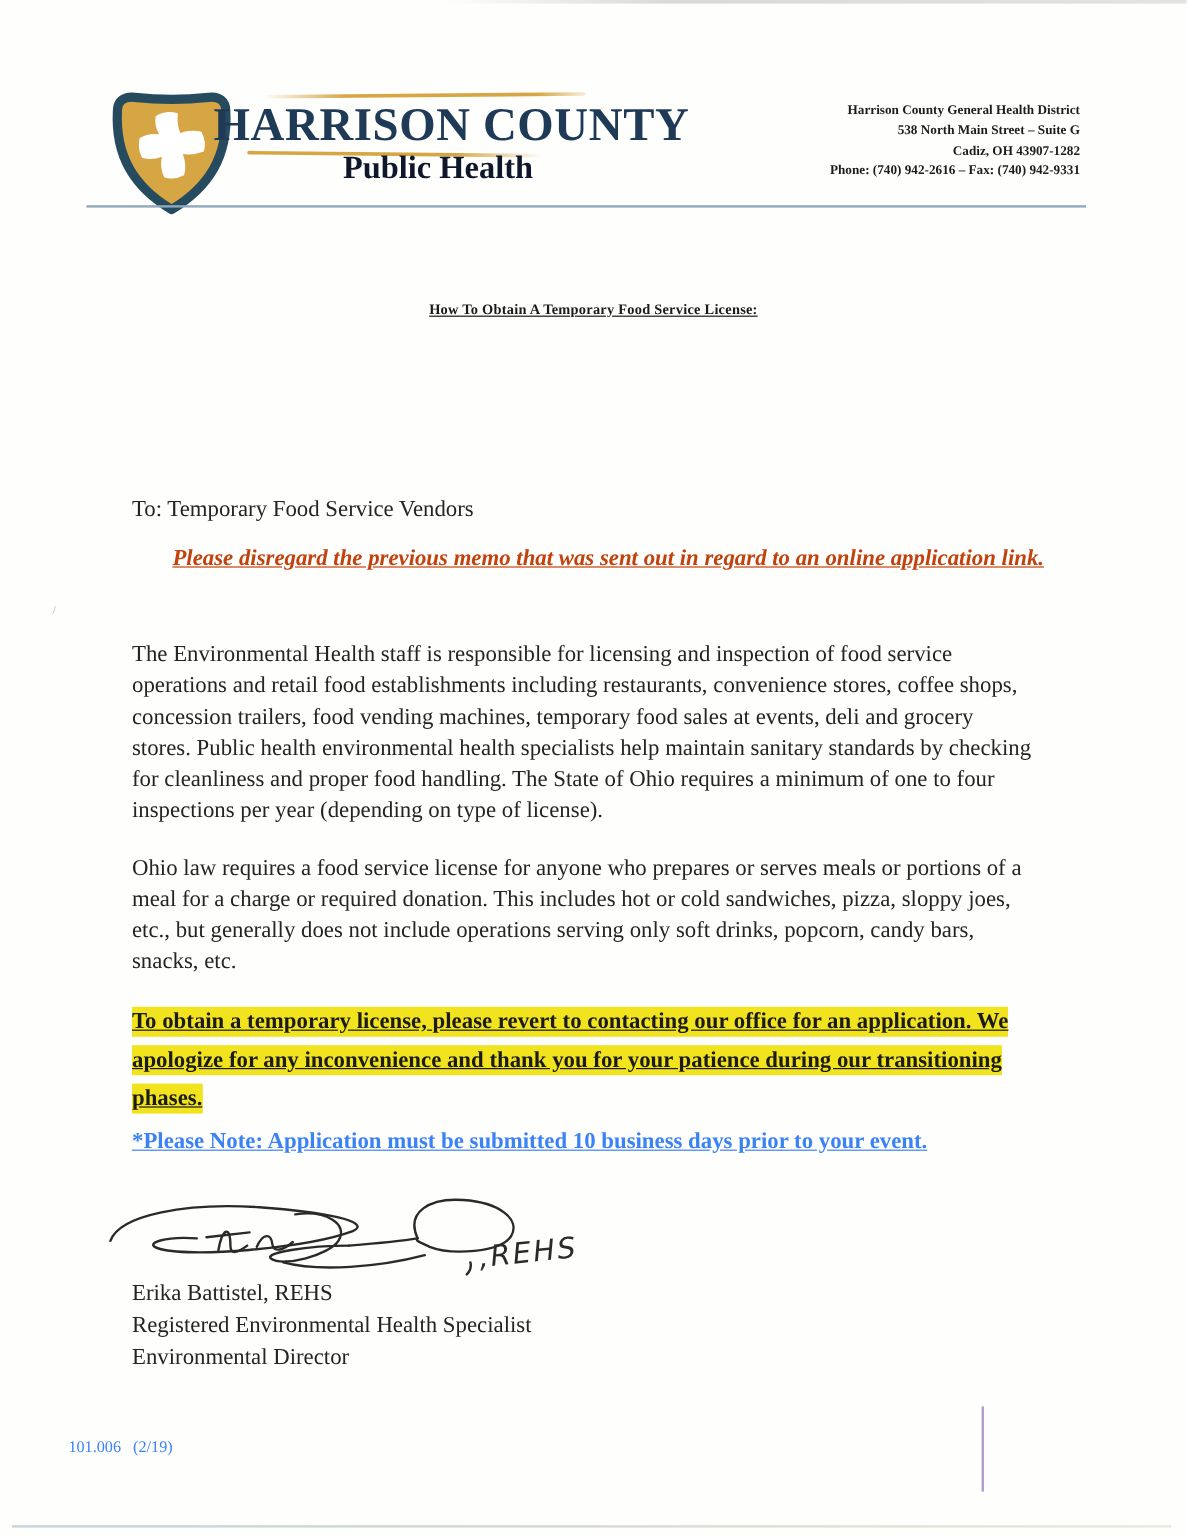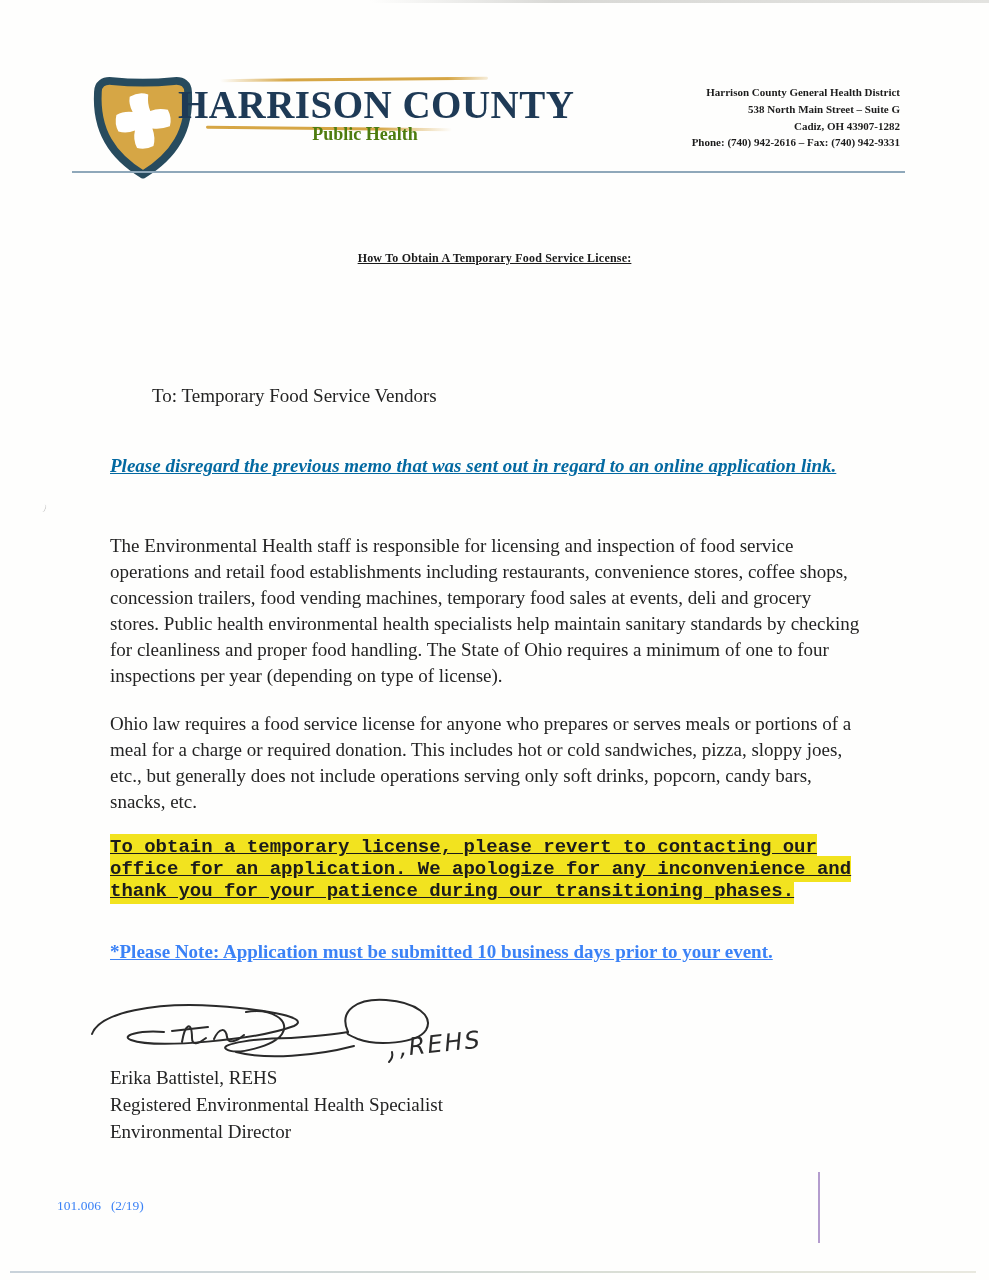--- a/index.html
+++ b/index.html
@@ -14,21 +14,21 @@
   
   .letterhead{position:absolute;top:0;left:0;width:100%;height:185px;}
   .logo-shield{position:absolute;left:88px;top:68px;width:110px;height:112px;}
   .org-name{
     position:absolute;left:178px;top:82px;width:360px;
     font-size:39px;font-weight:700;color:#1e3a56;
     letter-spacing:0.5px;white-space:nowrap;
   }
   .org-subtitle{
     position:absolute;left:250px;top:124px;width:230px;
-    font-size:18px;font-weight:700;color:#4d7c0f;text-align:center;
+    font-size:27px;font-weight:700;color:#0f172a;text-align:center;
   }
   .gold-swoosh-top{
     position:absolute;left:220px;top:78px;width:268px;height:3px;
     background:linear-gradient(90deg,rgba(214,166,69,0) 0%,#d6a645 25%,#d6a645 85%,rgba(214,166,69,0.2) 100%);
     border-radius:2px;transform:rotate(-0.5deg);
   }
   .gold-swoosh-bottom{
     position:absolute;left:206px;top:127px;width:246px;height:3px;
     background:linear-gradient(90deg,#d6a645 0%,#d6a645 70%,rgba(214,166,69,0) 100%);
     border-radius:2px;transform:rotate(0.6deg);
@@ -45,31 +45,30 @@
     position:absolute;left:370px;top:0;width:619px;height:3px;
     background:linear-gradient(90deg,rgba(200,200,200,0),#d9d9d6 30%,#e3e3e0);
   }
   
   .doc-title{
     position:absolute;left:0;top:251px;width:100%;
     text-align:center;font-size:12px;font-weight:700;
     text-decoration:underline;color:#1a1a1a;letter-spacing:0.2px;
   }
   .doc-body{position:absolute;left:110px;top:0;width:755px;font-size:19px;color:#242424;}
-  .to-line{position:absolute;left:0;top:385px;width:755px;margin-left:42px;}
+  .to-line{position:absolute;left:0;top:414px;width:755px;}
   .red-notice{
     position:absolute;left:0;top:455px;width:760px;
-    color:#0369a1;font-weight:700;font-style:italic;text-decoration:underline;
+    color:#c2410c;font-weight:700;font-style:italic;text-decoration:underline;text-align:right;
   }
   .para1{position:absolute;left:0;top:533px;width:755px;line-height:25.9px;}
   .para2{position:absolute;left:0;top:711px;width:755px;line-height:25.9px;}
   .highlight-block{
-    position:absolute;left:0;top:836px;width:760px;line-height:22px;
+    position:absolute;left:0;top:836px;width:760px;line-height:32px;
     font-weight:700;
-    font-family:Liberation Mono, monospace;
   }
   .highlight-block .hl{
     background:#f2e31f;
     text-decoration:underline;
     color:#1b1b1b;
     box-decoration-break:clone;
     padding:2px 0;
   }
   .deadline-note{
     position:absolute;left:0;top:941px;width:760px;

